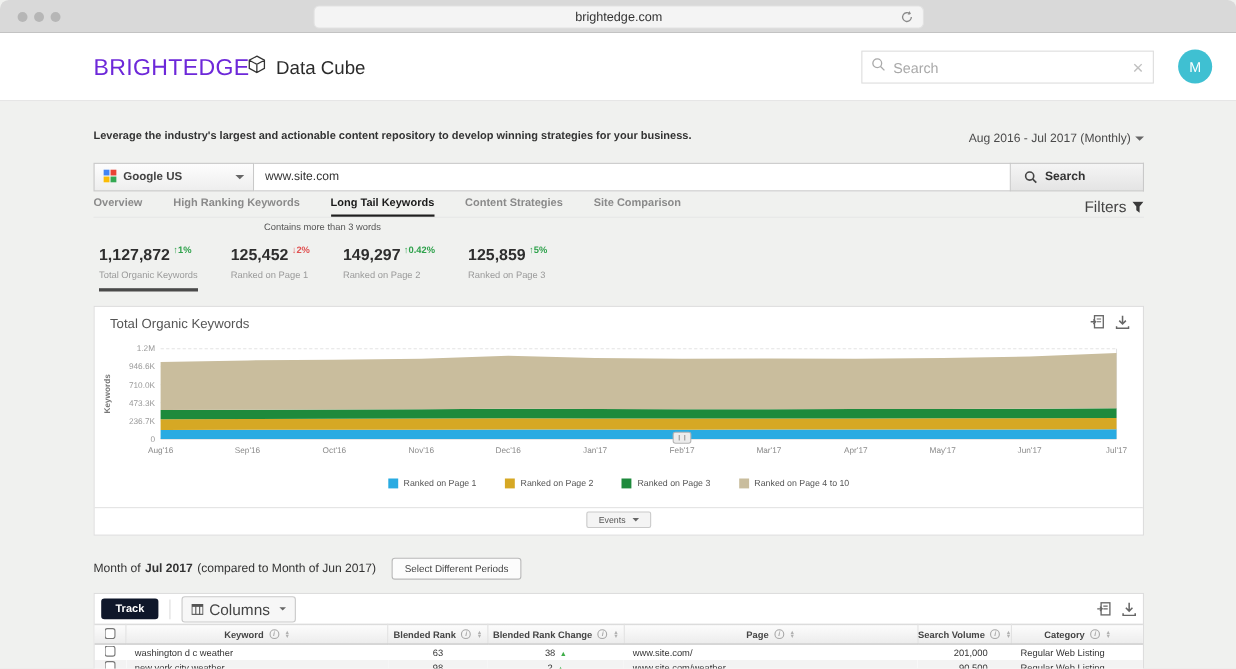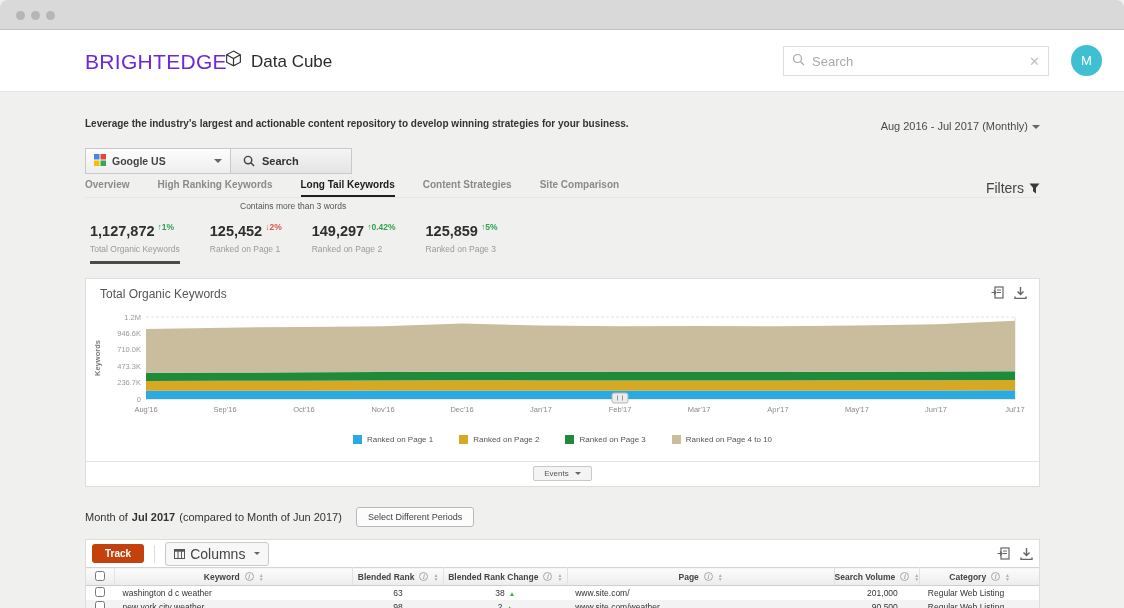--- a/index.html
+++ b/index.html
@@ -66,21 +66,21 @@
   .events-btn .caret-down { border-left-width:3px; border-right-width:3px; border-top-width:3px; margin-left:6px; }
 
   
   .period-row { position:absolute; left:85px; top:507px; display:flex; align-items:center; font-size:11px; color:#333; }
   .period-row b { margin:0 4px; }
   .period-btn { margin-left:14px; background:#fcfcfc; border:1px solid #b9b9b9; border-radius:3px; padding:4px 11px; font-size:9px; color:#444; cursor:pointer; }
 
   
   .table-panel { position:absolute; left:85px; top:539px; width:955px; height:120px; background:#fff; border:1px solid #ddd; }
   .tbl-toolbar { height:27px; display:flex; align-items:center; padding:0 6px; gap:10px; }
-  .track-btn { background:#c2410c; color:#fff; font-size:10px; font-weight:bold; border:none; border-radius:3px; padding:4px 13px; cursor:pointer; }
+  .track-btn { background:#0f172a; color:#fff; font-size:10px; font-weight:bold; border:none; border-radius:3px; padding:4px 13px; cursor:pointer; }
   .vdiv { width:1px; height:18px; background:#ddd; }
   .columns-btn { background:#f7f7f7; border:1px solid #c9c9c9; border-radius:3px; padding:3px 8px; font-size:14px; color:#444; display:flex; align-items:center; gap:5px; cursor:pointer; }
   .columns-btn .caret-down { border-left-width:3px; border-right-width:3px; border-top-width:3px; }
   .tbl-icons { margin-left:auto; display:flex; gap:10px; color:#666; }
   table { width:100%; border-collapse:collapse; table-layout:fixed; }
   thead th { background:linear-gradient(#fcfcfc,#ececec); border-top:1px solid #d4d4d4; border-bottom:1px solid #cfcfcf; border-right:1px solid #e2e2e2; height:18px; font-size:8.5px; font-weight:bold; color:#444; text-align:center; }
   thead th:last-child { border-right:none; }
   .th-inner { display:inline-flex; align-items:center; gap:5px; }
   .info-icon { width:9px; height:9px; border:1px solid #a8a8a8; border-radius:50%; color:#a8a8a8; font-size:6.5px; line-height:8px; text-align:center; display:inline-block; font-style:italic; }
   .info-icon::before { content:"i"; }
@@ -97,20 +97,29 @@
 <body>
 
 <div class="stage">
 
   <div class="chrome">
     <div class="dots">
       <span class="dot"></span>
       <span class="dot"></span>
       <span class="dot"></span>
     </div>
+    <div class="urlbar">
+      <span>brightedge.com</span>
+      <span class="reload">
+        <svg width="13" height="13" viewBox="0 0 13 13">
+            <path d="M10.5 6.5a4 4 0 1 1-1.2-2.8" fill="none" stroke="#8a8a8a" stroke-width="1.2"></path>
+            <path d="M9 1l1 2.8-2.9.6z" fill="#8a8a8a"></path>
+          </svg>
+      </span>
+    </div>
   </div>
 
   <div class="app-header">
     <div class="logo">BRIGHTEDGE</div>
     <div class="app-title">
       <span>
         <svg width="17" height="18" viewBox="0 0 16 17">
             <path d="M8 1l6.5 3.5v7L8 15 1.5 11.5v-7z M1.5 4.5L8 8l6.5-3.5 M8 8v7" fill="none" stroke="#333" stroke-width="1.1"></path>
           </svg>
       </span>
@@ -140,20 +149,21 @@
         <svg width="12" height="12" viewBox="0 0 12 12">
             <rect x="0" y="0" width="5.5" height="5.5" fill="#4285f4"></rect>
             <rect x="6.5" y="0" width="5.5" height="5.5" fill="#ea4335"></rect>
             <rect x="0" y="6.5" width="5.5" height="5.5" fill="#fbbc05"></rect>
             <rect x="6.5" y="6.5" width="5.5" height="5.5" fill="#34a853"></rect>
           </svg>
       </span>
       <span>Google US</span>
       <span class="caret-down"></span>
     </div>
+    <input class="site-input" type="text" value="www.site.com" style="">
     <button class="search-btn">
       <svg width="12" height="12" viewBox="0 0 13 13">
           <circle cx="5.5" cy="5.5" r="4" fill="none" stroke="#444" stroke-width="1.6"></circle>
           <line x1="8.5" y1="8.5" x2="12" y2="12" stroke="#444" stroke-width="1.6"></line>
         </svg>
       <span>Search</span>
     </button>
   </div>
 
   <div class="tabs-row">

